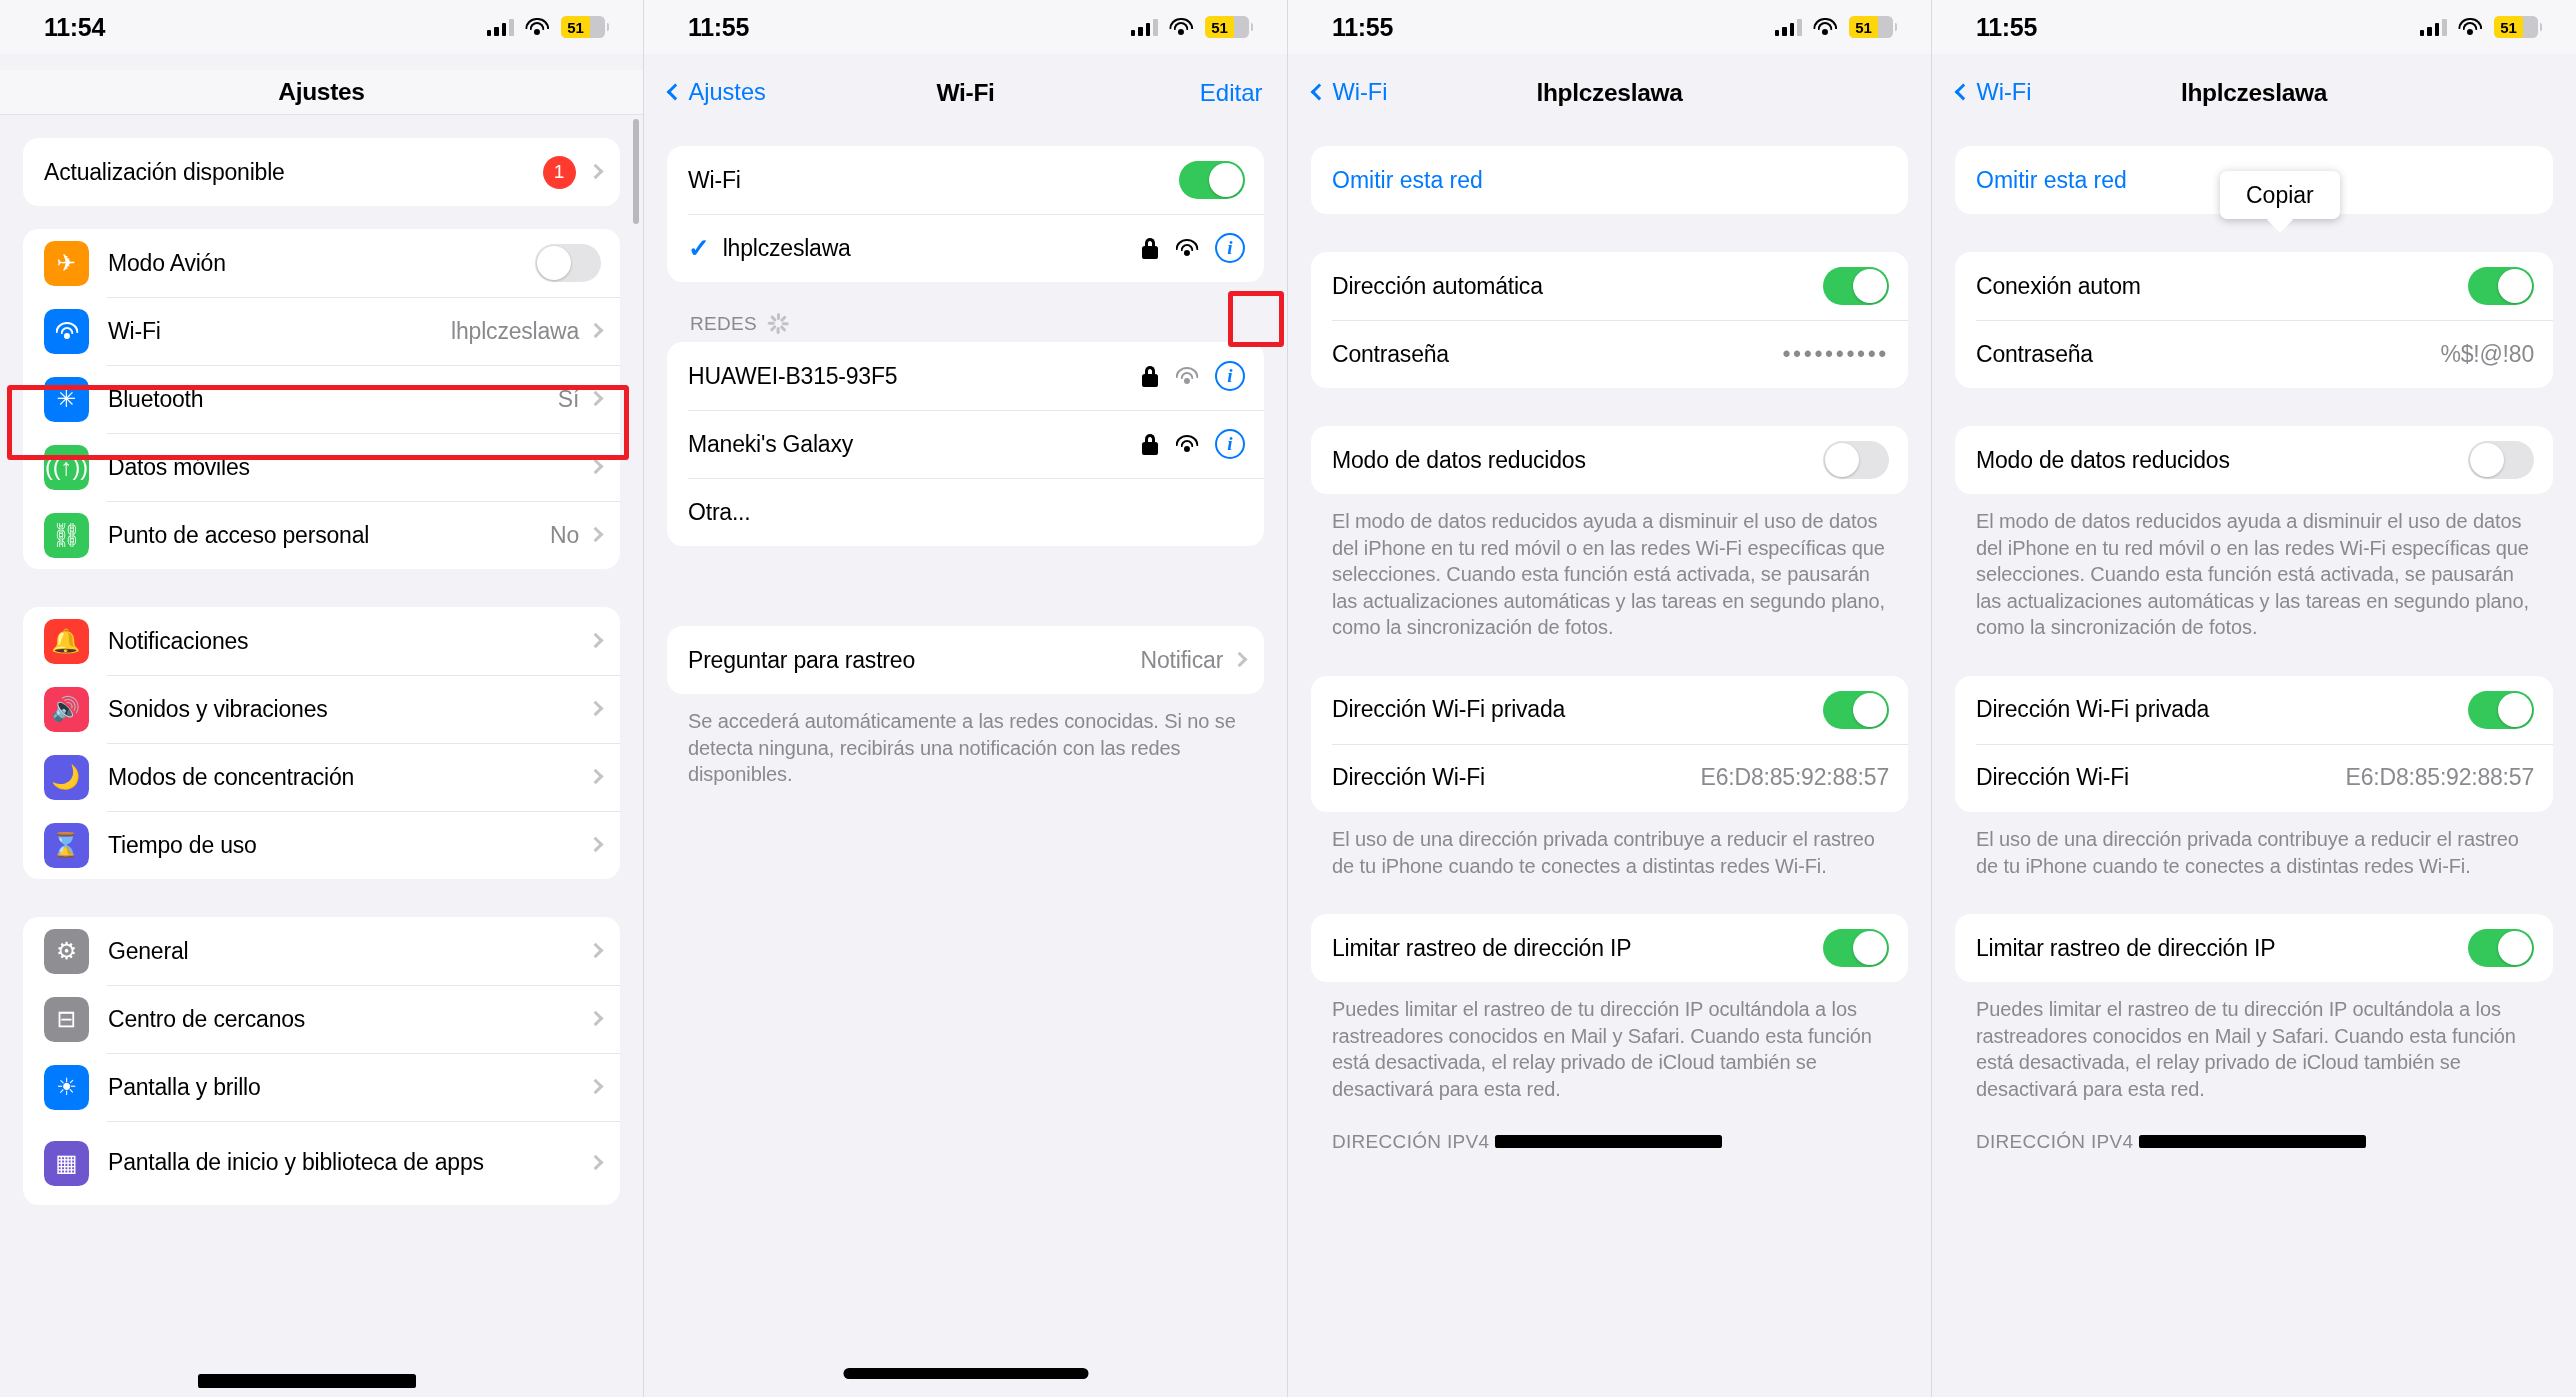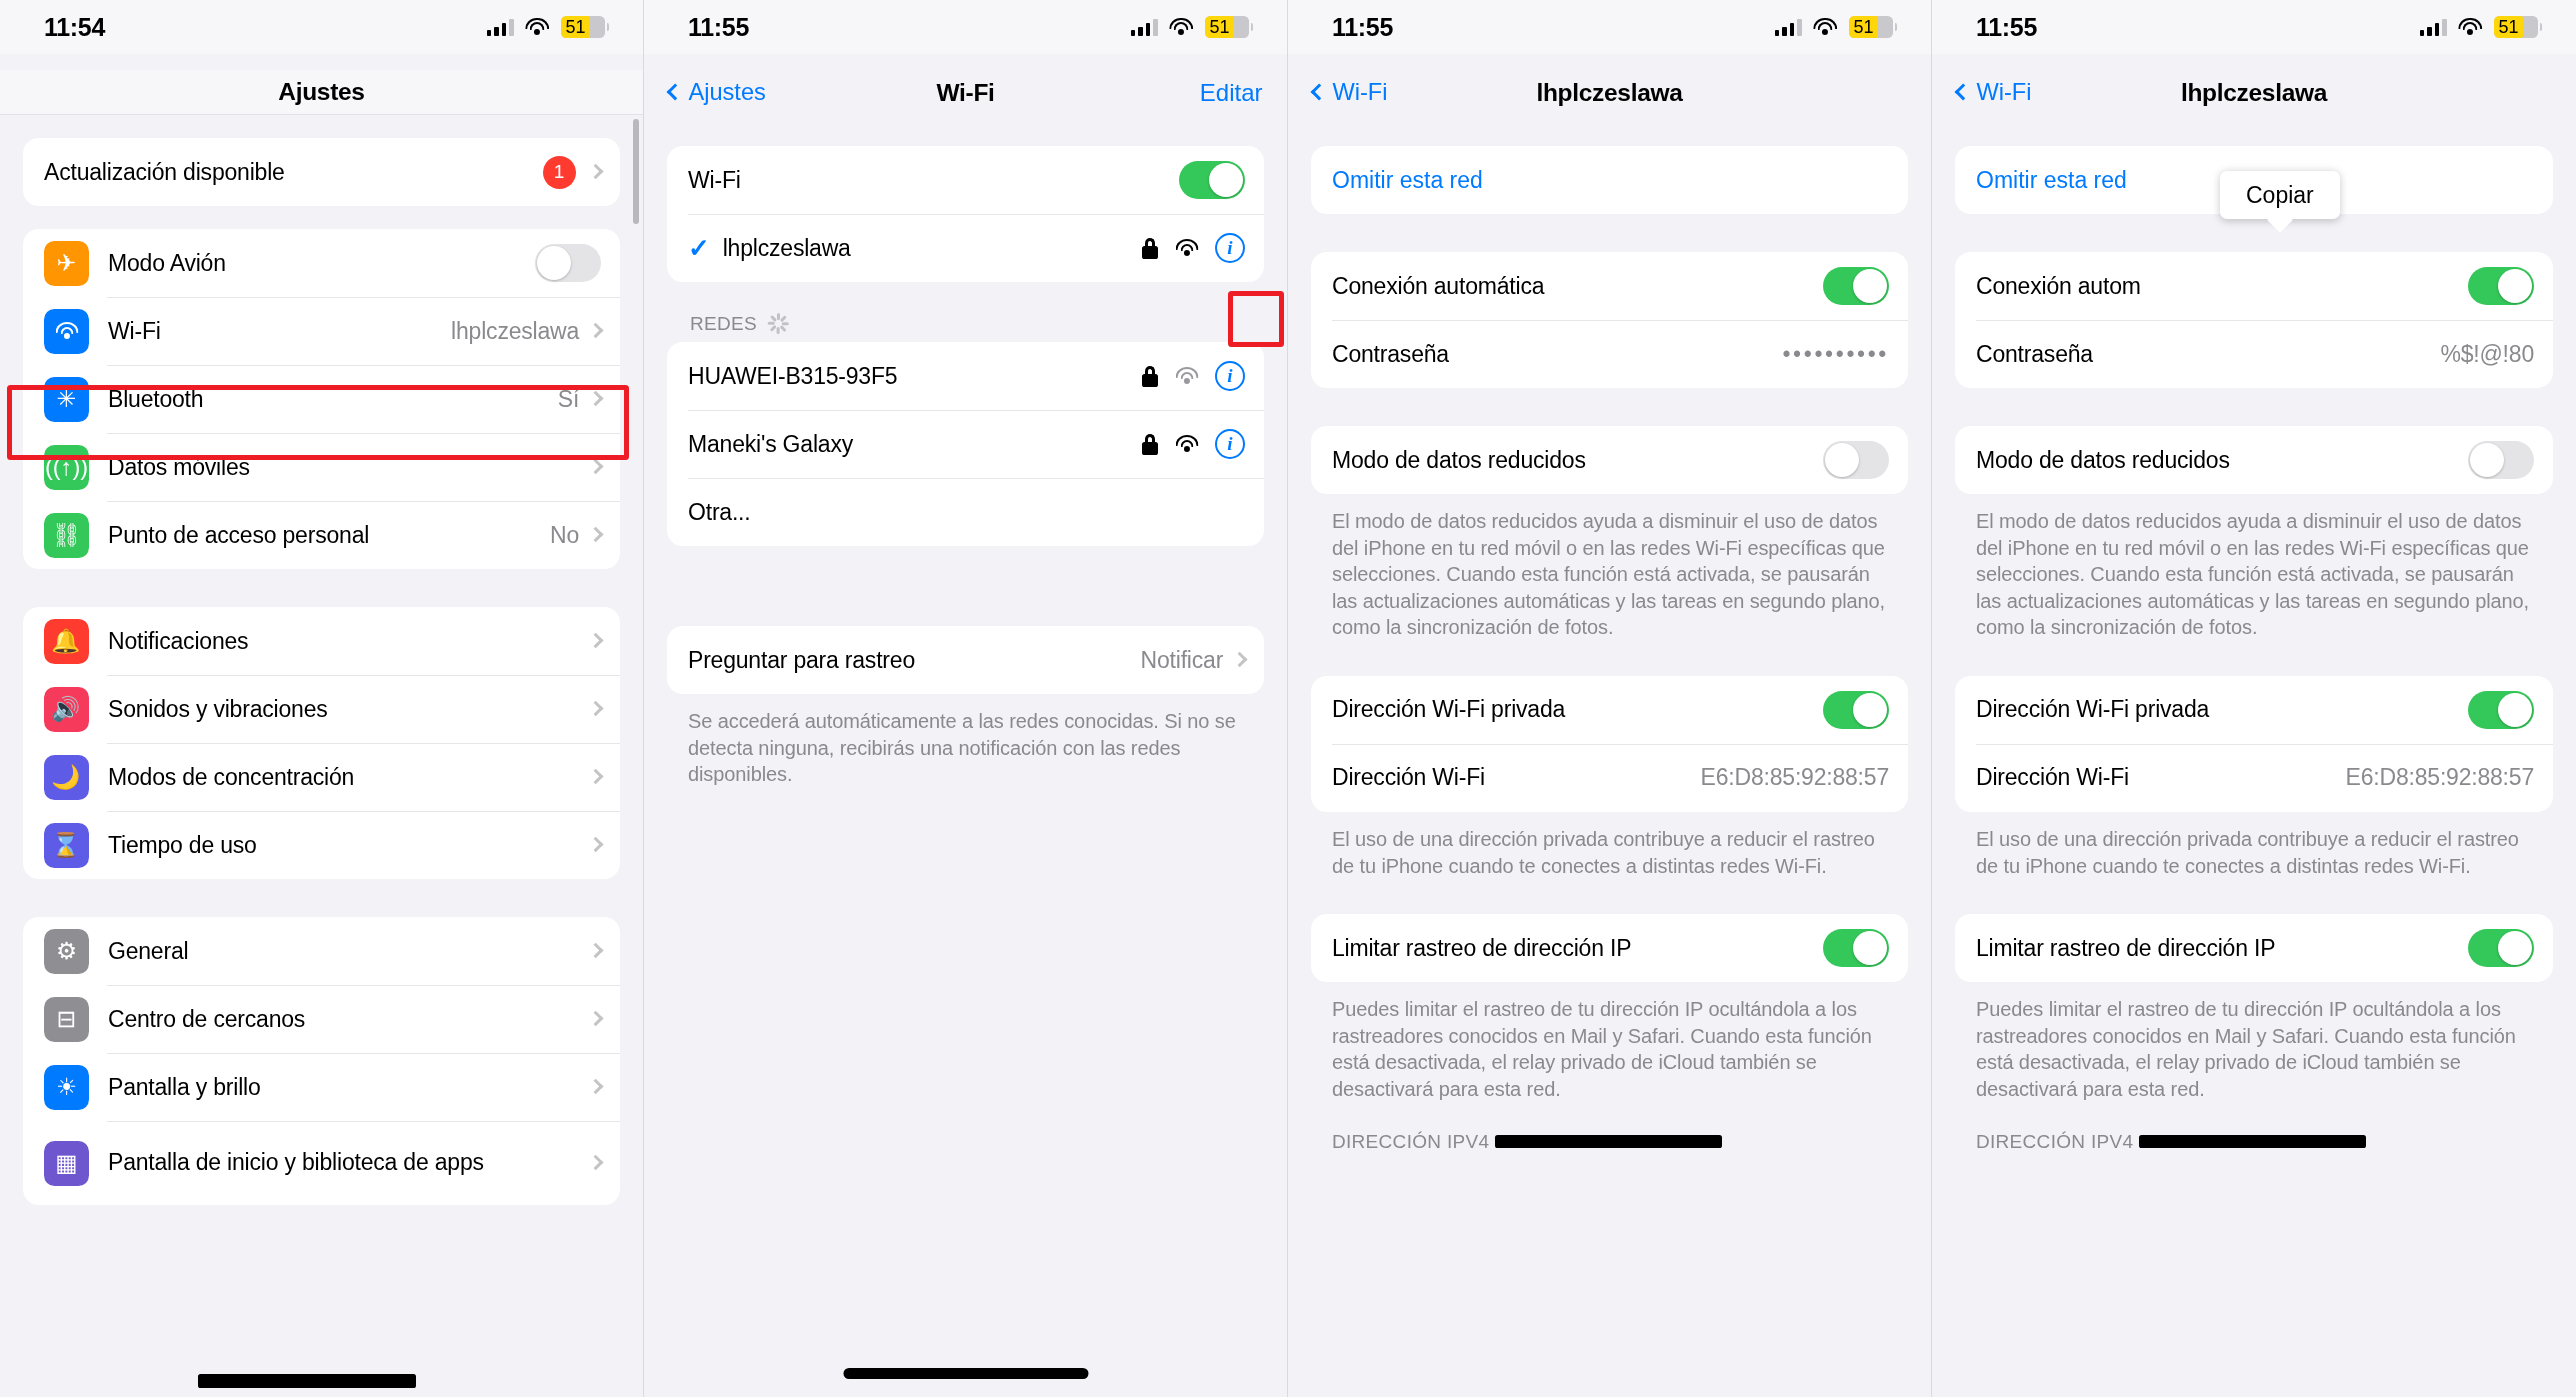--- a/index.html
+++ b/index.html
@@ -23,21 +23,21 @@
   .wifiglyph { width:24.5px; height:18.3px; position:relative; }
   .wifiglyph span { position:absolute; left:50%; transform:translateX(-50%);
         border:2.8px solid #000; border-bottom:none; border-radius:50% 50% 0 0 / 100% 100% 0 0; }
   .wifiglyph span.a { width:23.6px; height:11.4px; top:0; }
   .wifiglyph span.b { width:15px; height:7.9px; top:4.4px; }
   .wifiglyph span.c { width:6.1px; height:5.2px; top:9.6px; border-width:2.6px; background:#000;
         border-radius:50%; border:none; width:6.1px; height:6.1px; top:11.4px;}
   .batt { position:relative; width:44px; height:22px; border-radius:5.2px; background:#C8C8CD; }
   .batt .fill { position:absolute; left:0; top:0; bottom:0; width:29px; border-radius:5.2px 2.6px 2.6px 5.2px; background:#FFD60A; }
   .batt .num { position:absolute; left:0; top:0; width:29px; height:22px; display:flex;
-               align-items:center; justify-content:center; font-size:18px; font-weight:400; color:#000; }
+               align-items:center; justify-content:center; font-size:15px; font-weight:700; color:#000; }
   .batt .cap { position:absolute; right:-4.4px; top:7px; width:2.6px; height:7.9px; border-radius:0 1.7px 1.7px 0; background:#C8C8CD; }
 
   
   .navbar { height:45px; position:relative; display:flex; align-items:center;
             padding:0 24.5px; background:#F7F7FA; border-bottom:0.9px solid #E2E2E7;margin-top:16px; }
   .navbar.plain { background:#F2F2F7; border-bottom:none; }
   .nav-title { position:absolute; left:0; right:0; text-align:center; font-size:24.5px;
                font-weight:700; color:#000; pointer-events:none; letter-spacing:-0.3px; }
   .nav-back { display:flex; align-items:center; gap:6.1px; color:#007AFF; font-size:23.6px; z-index:2; }
   .chev-l { width:12.2px; height:12.2px; border-left:3.5px solid #007AFF; border-bottom:3.5px solid #007AFF;
@@ -402,21 +402,21 @@
 
     <div class="content">
       <div class="group" style="margin-top:31px">
         <div class="row">
           <span class="blue-link">Omitir esta red</span>
         </div>
       </div>
 
       <div class="group" style="margin-top:38px">
         <div class="row">
-          <span class="rlabel">Conexión automática</span>
+          <span class="rlabel">Dirección automática</span>
           <span class="toggle on">
               <span class="knob"></span>
             </span>
         </div>
         <div class="row">
           <span class="rlabel">Contraseña</span>
           <span class="rvalue pwdots">••••••••••</span>
         </div>
       </div>
 

